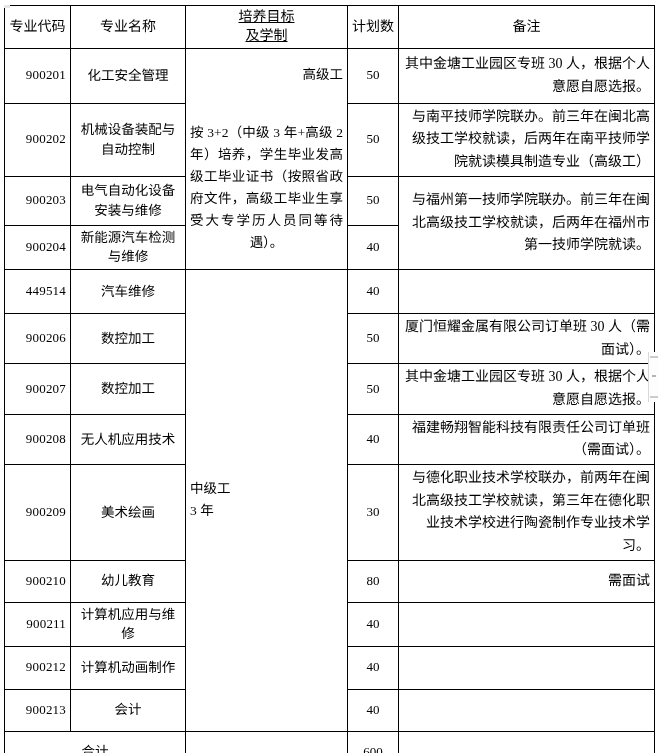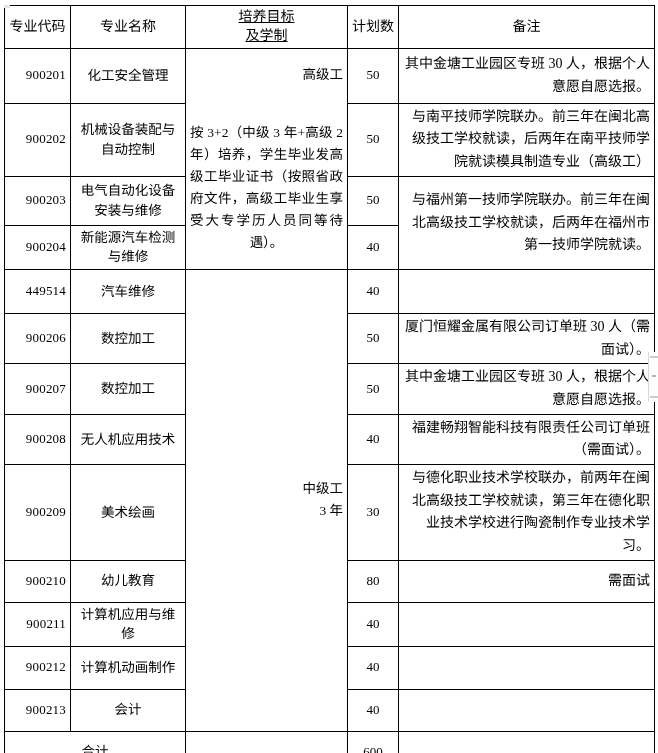--- a/index.html
+++ b/index.html
@@ -81,21 +81,21 @@
     text-align: right;
   }
   .goal-cell .goal-body {
     display: block;
     text-align: justify;
     text-align-last: center;
     margin-top: 36px;
   }
   .goal-cell .goal-sub {
     display: block;
-    text-align: right;
+    text-align: left;
   }
   .remark-cell {
     text-align: right;
     font-size: 14px;
     line-height: 1.62;
     padding-left: 6px;
     padding-right: 4px;
   }
   .total-label {
     text-align: center;

